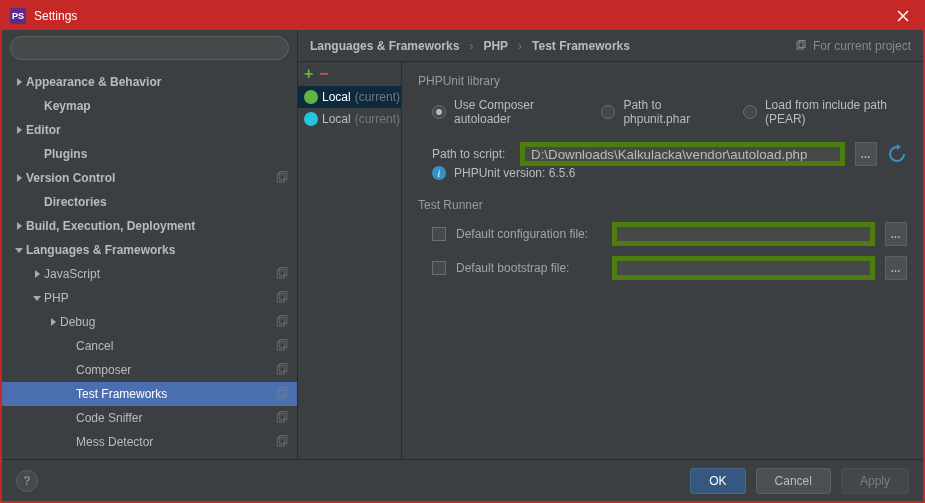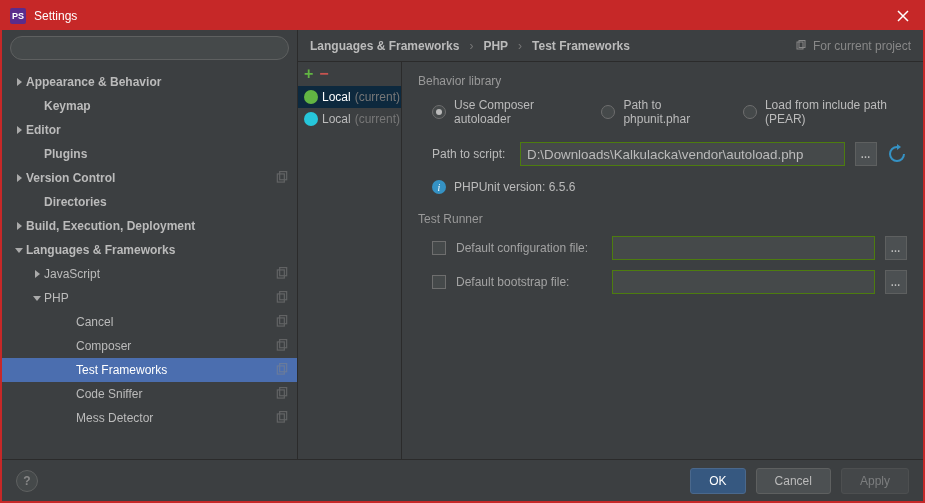--- a/index.html
+++ b/index.html
@@ -53,23 +53,23 @@
 .config-item.selected .nm { color: #fff; }
 .config-item .note { color: #777; }
 
 .form-area { flex: 1; padding: 12px 16px; overflow: auto; }
 .section-title { color: #999; margin-bottom: 10px; font-size: 12px; }
 .radio-row { display: flex; align-items: center; gap: 28px; margin-left: 14px; margin-bottom: 16px; }
 .radio { display: flex; align-items: center; gap: 8px; cursor: pointer; }
 .radio .dot { width: 14px; height: 14px; border-radius: 50%; border: 1px solid #6e6e6e; background: #45494a; position: relative; flex-shrink: 0; }
 .radio.checked .dot::after { content: ""; position: absolute; inset: 3px; border-radius: 50%; background: #bbbbbb; }
 
-.field-row { display: flex; align-items: center; margin-left: 14px; margin-bottom: 14px; gap: 10px; }
+.field-row { display: flex; align-items: center; margin-left: 14px; margin-bottom: 0; gap: 10px; }
 .field-label { width: 78px; color: #bbb; }
-.text-input { flex: 1; height: 24px; background: #45494a; border: 1px solid #4d7c0f; color: #bbb; padding: 0 6px; outline: none; }
+.text-input { flex: 1; height: 24px; background: #45494a; border: 5px solid #4d7c0f; color: #bbb; padding: 0 6px; outline: none; }
 .browse-btn { width: 22px; height: 24px; background: #4c5052; border: 1px solid #5e6060; display: flex; align-items: center; justify-content: center; cursor: pointer; color: #bbb; font-weight: bold; letter-spacing: 1px; font-size: 10px; }
 .refresh-btn { width: 20px; height: 20px; cursor: pointer; color: #3592c4; }
 
 .info-row { display: flex; align-items: center; margin-left: 14px; gap: 8px; margin-bottom: 18px; }
 .info-icon { width: 14px; height: 14px; border-radius: 50%; background: #3592c4; color: #fff; display: flex; align-items: center; justify-content: center; font-size: 10px; font-style: italic; font-family: Georgia, serif; flex-shrink: 0; }
 
 .check-row { display: flex; align-items: center; margin-left: 14px; margin-bottom: 10px; gap: 10px; }
 .checkbox { width: 14px; height: 14px; border: 1px solid #6e6e6e; background: #45494a; cursor: pointer; flex-shrink: 0; }
 .check-label { width: 146px; color: #a3a3a3; }
 
@@ -176,20 +176,32 @@
             <svg viewBox="0 0 8 8">
               <path d="M0 2 L8 2 L4 7 Z" fill="#aaa"></path>
             </svg>
           </span>
           <span class="label">PHP</span>
           <svg class="copy-icon" viewBox="0 0 12 12">
             <rect x="2" y="2.5" width="6" height="7" stroke="#888" fill="none"></rect>
             <rect x="4" y="0.5" width="6" height="7" stroke="#888" fill="none"></rect>
           </svg>
         </div>
+        <div class="tree-item indent-2">
+          <span class="arrow">
+            <svg viewBox="0 0 8 8">
+              <path d="M2 0 L2 8 L7 4 Z" fill="#aaa"></path>
+            </svg>
+          </span>
+          <span class="label">Debug</span>
+          <svg class="copy-icon" viewBox="0 0 12 12">
+            <rect x="2" y="2.5" width="6" height="7" stroke="#888" fill="none"></rect>
+            <rect x="4" y="0.5" width="6" height="7" stroke="#888" fill="none"></rect>
+          </svg>
+        </div>
         <div class="tree-item indent-3">
           <span class="arrow"></span>
           <span class="label">Cancel</span>
           <svg class="copy-icon" viewBox="0 0 12 12">
             <rect x="2" y="2.5" width="6" height="7" stroke="#888" fill="none"></rect>
             <rect x="4" y="0.5" width="6" height="7" stroke="#888" fill="none"></rect>
           </svg>
         </div>
         <div class="tree-item indent-3">
           <span class="arrow"></span>
@@ -256,21 +268,21 @@
             </div>
             <div class="config-item">
               <span class="cfg-icon cfg-teal"></span>
               <span class="nm">Local</span> 
               <span class="note">(current)</span>
             </div>
           </div>
       </div>
 
       <div class="form-area">
-        <div class="section-title">Behavior library</div>
+        <div class="section-title">PHPUnit library</div>
         <div class="radio-row">
           <div class="radio checked">
               <span class="dot"></span>
               <span>Use Composer autoloader</span>
             </div>
           <div class="radio">
               <span class="dot"></span>
               <span>Path to phpunit.phar</span>
             </div>
           <div class="radio">

